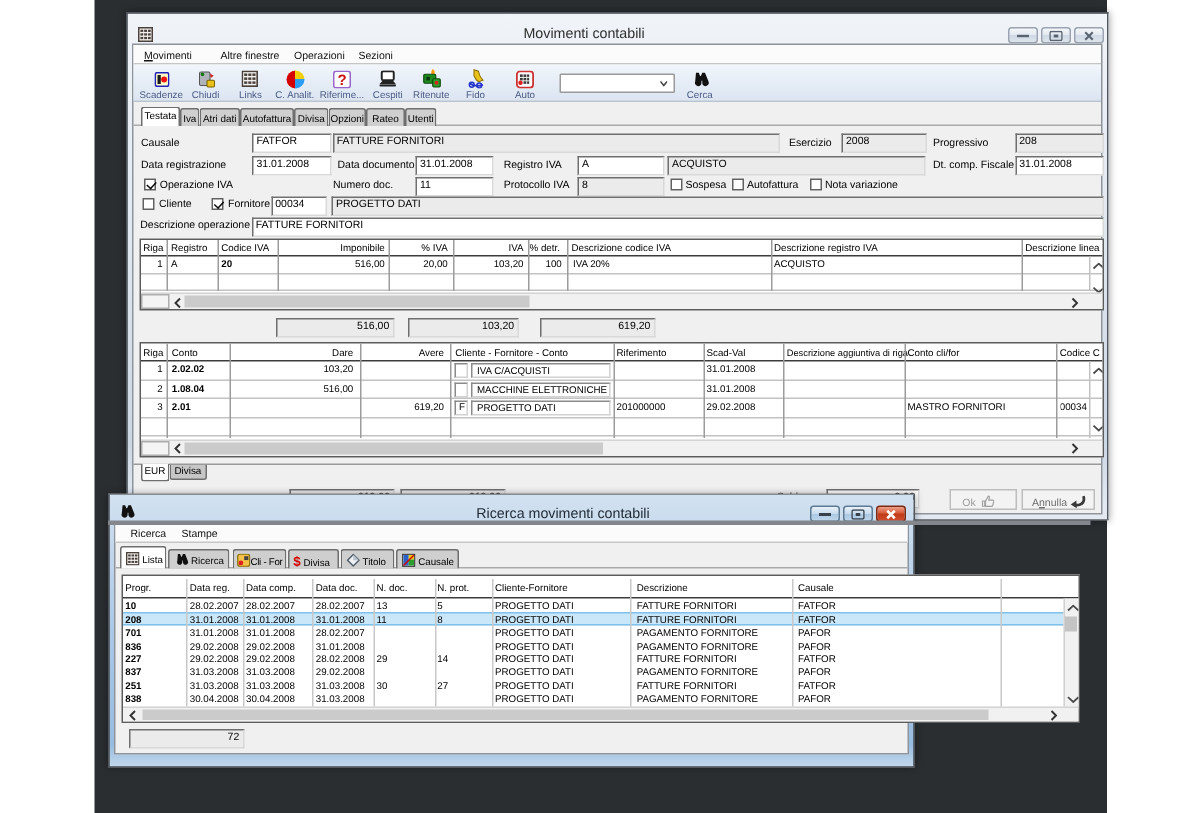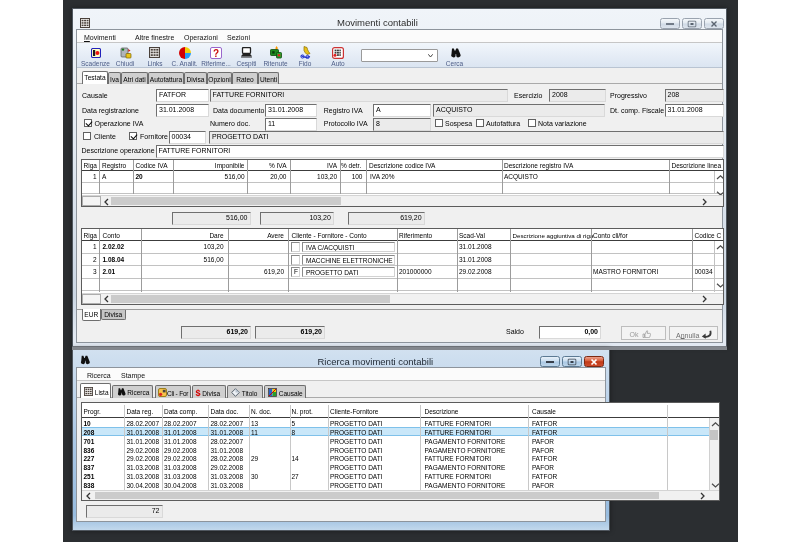--- a/index.html
+++ b/index.html
@@ -1,20 +1,20 @@
 <!DOCTYPE html>
 <html><head><meta charset="utf-8">
 <style>
 *{box-sizing:border-box;margin:0;padding:0}
 html,body{width:800px;height:542px;background:#fff;font-family:"Liberation Sans",sans-serif;overflow:hidden;position:relative}
 .a{position:absolute}
 #panel{position:absolute;left:63px;top:0;width:675px;height:542px;background:#2b2e31}
 .win{position:absolute;border:1px solid #50575f;box-shadow:0 0 5px rgba(0,0,0,.4)}
-#w1{left:72px;top:8px;width:655px;height:339px;background:linear-gradient(180deg,#f0f4f9 0%,#e2e9f1 40%,#ccd7e4 85%,#e2e9f2 97%);border-bottom-color:#7a7f86}
-#w2{left:72px;top:348px;width:538px;height:183px;background:linear-gradient(180deg,#d2e1f0 0%,#abc8e6 50%,#98bcdf 92%,#c2d8ec 100%);border-top-color:#878c93}
+#w1{left:84px;top:8px;width:655px;height:339px;background:linear-gradient(180deg,#f0f4f9 0%,#e2e9f1 40%,#ccd7e4 85%,#e2e9f2 97%);border-bottom-color:#7a7f86}
+#w2{left:72px;top:329px;width:538px;height:183px;background:linear-gradient(180deg,#d2e1f0 0%,#abc8e6 50%,#98bcdf 92%,#c2d8ec 100%);border-top-color:#878c93}
 .client{position:absolute;left:3px;right:3px;bottom:3px;background:#f0f0f0;border:1px solid #8d949c}
 .ttl{position:absolute;font-size:9.5px;color:#2e2e2e;white-space:nowrap}
 .wbtns{position:absolute;display:flex;gap:2px}
 .wb{width:20px;height:11px;border:1px solid #9aa3af;border-radius:2.5px;background:linear-gradient(180deg,#f4f7fa,#e2e9f0 48%,#cfd9e5 52%,#dde4ed);position:relative}
 .wb svg{position:absolute;left:50%;top:50%;transform:translate(-50%,-50%)}
 .wbr{background:linear-gradient(180deg,#eba08c,#d85a36 45%,#c03a17 52%,#cf4c2d);border-color:#7e2912}
 .menubar{position:absolute;left:0;right:0;background:#fbfbfb;border-bottom:1px solid #c6c6c6;font-size:7px;color:#111}
 .menubar span{position:absolute;top:4px;white-space:nowrap}
 .lbl{position:absolute;font-size:7px;color:#000;white-space:nowrap}
 .inp{position:absolute;height:13px;border:1px solid;border-color:#6f6f6f #d9d9d9 #d9d9d9 #6f6f6f;background:#fff;font-size:7px;line-height:10.5px;padding:0 2px;white-space:nowrap;overflow:hidden;color:#000}

